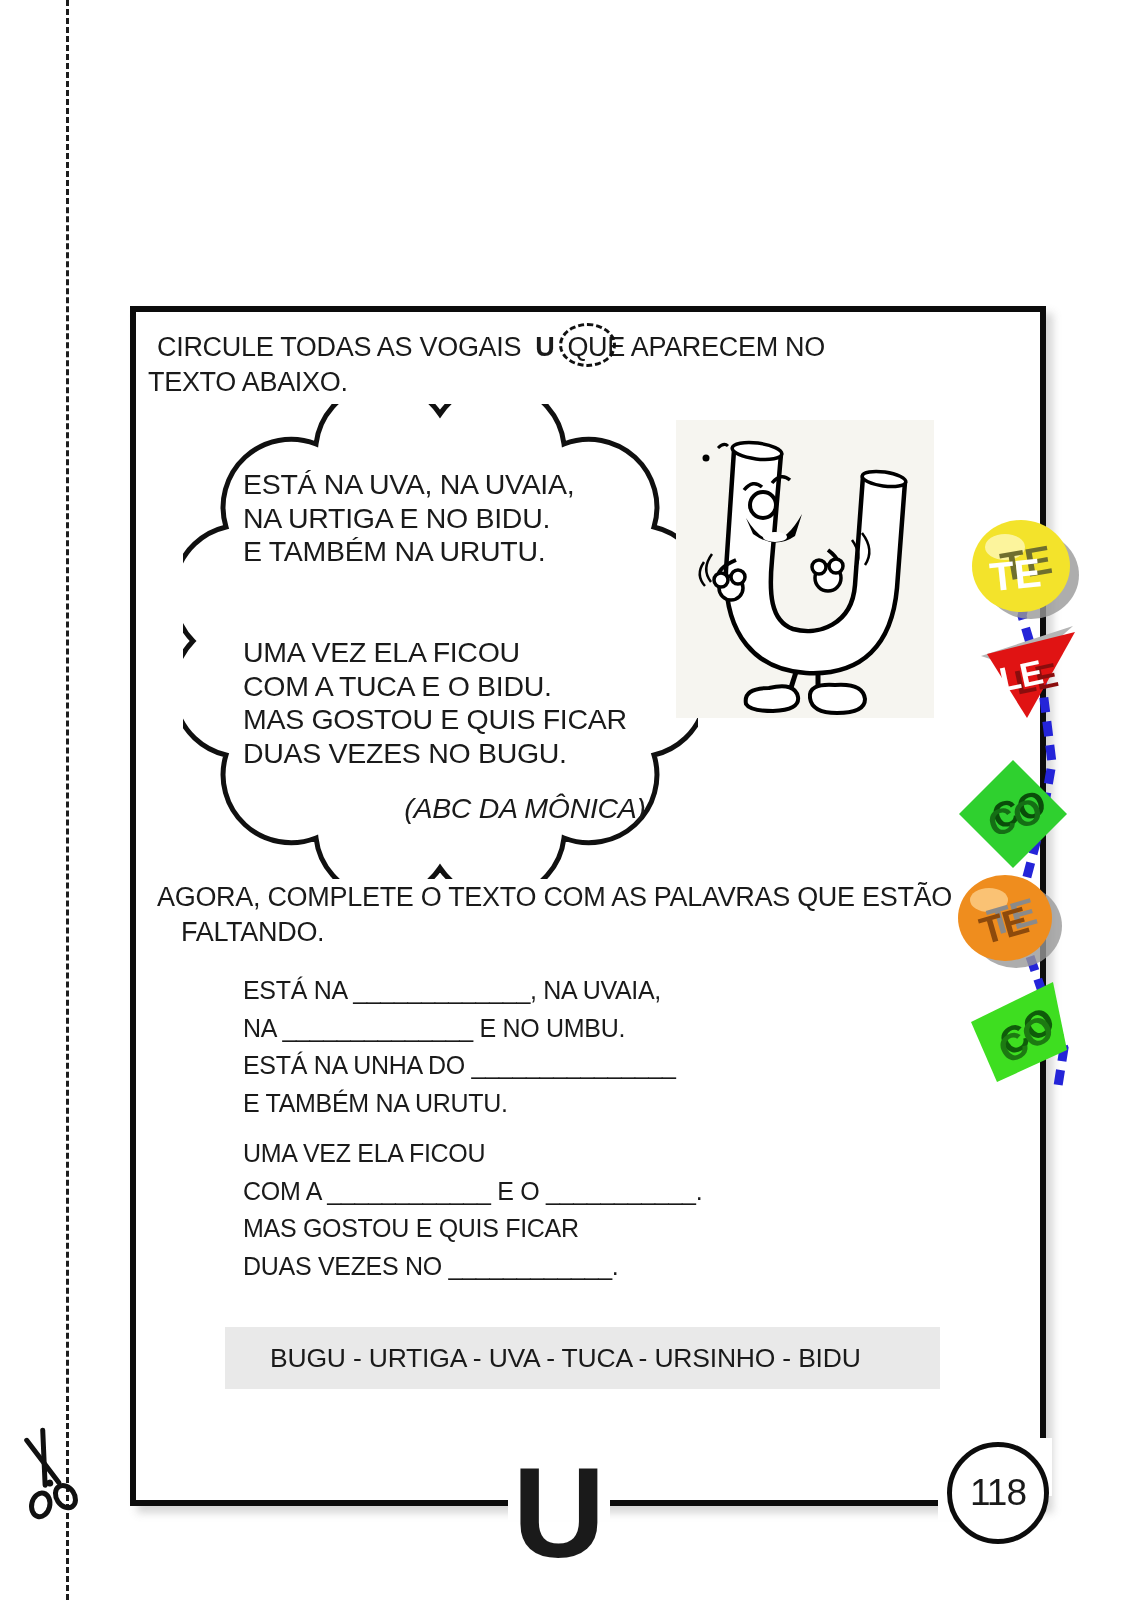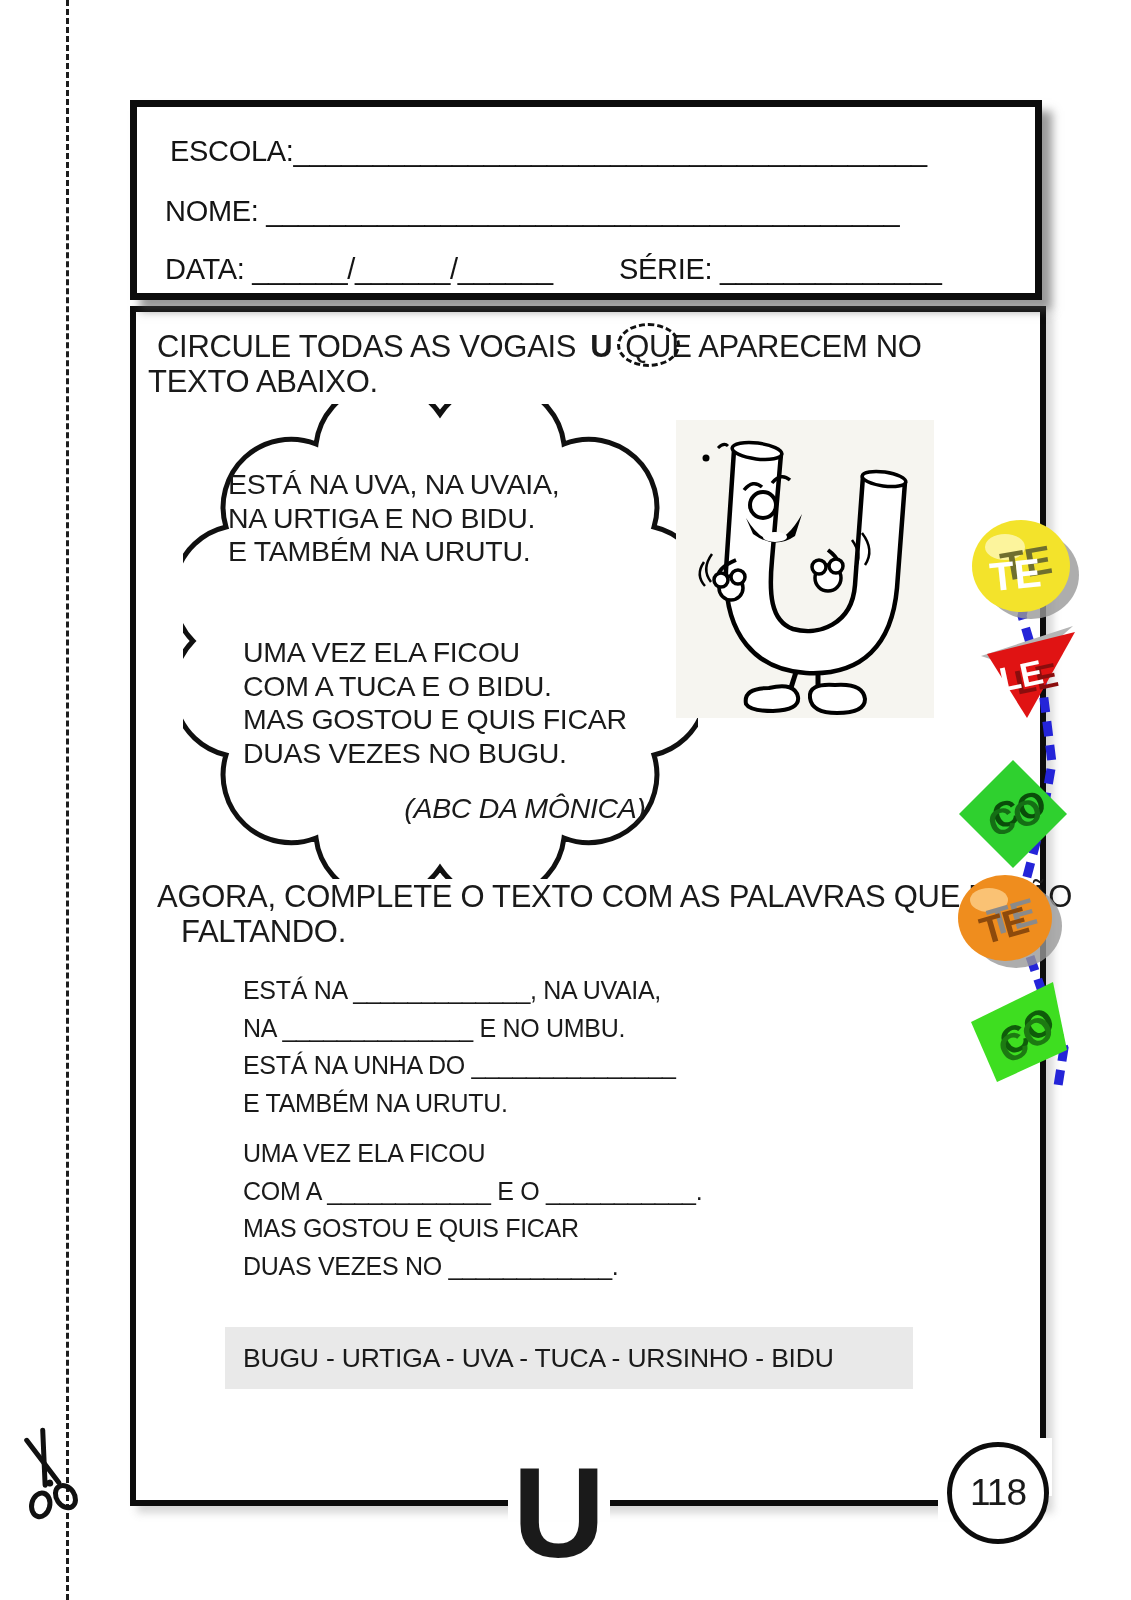--- a/index.html
+++ b/index.html
@@ -1,38 +1,38 @@
 <!DOCTYPE html>
 <html><head>
 <meta charset="utf-8">
 <style>
   html,body{margin:0;padding:0;background:#ffffff;}
   #page{position:relative;width:1131px;height:1600px;background:#ffffff;overflow:hidden;
         font-family:"Liberation Sans","DejaVu Sans",sans-serif;color:#141414;}
   .abs{position:absolute;}
   .txt{white-space:nowrap;letter-spacing:-0.3px;color:#1a1a1a;}
-  .ln{line-height:34px;font-size:31px;}
+  .ln{line-height:34px;font-size:27px;}
   
   #header-box{left:130px;top:100px;width:898px;height:186px;border:7px solid #0c0c0c;
               background:#fff;box-shadow:10px 11px 9px rgba(70,70,70,0.55);z-index:4;}
   .hrow{font-size:29px;white-space:nowrap;letter-spacing:-0.3px;}
   
   #main-frame{left:130px;top:306px;width:904px;height:1188px;border:6px solid #0c0c0c;
               background:transparent;box-shadow:7px 7px 8px rgba(120,120,120,0.30);z-index:0;}
   
   .ex-wrap{position:relative;display:inline-block;}
   .ex-oval{position:absolute;left:-8px;right:-9px;top:-7px;bottom:-3px;
            border:3px dashed #111;border-radius:50%;pointer-events:none;}
   .b{font-weight:bold;}
   .it{font-style:italic;}
   
   .poem{line-height:33.5px;font-size:28.5px;}
   .fill{line-height:37.5px;font-size:25px;}
   #wordbank-box{left:225px;top:1327px;width:688px;height:62px;background:#e9e9e9;z-index:1;
-                display:flex;align-items:center;}
+                display:flex;align-items:center;padding-left:27px;}
   #wordbank-box span{font-size:26.5px;margin-left:18px;letter-spacing:-0.2px;}
   
   #cut-line{left:66px;top:0;height:1600px;width:0;border-left:3px dashed #1d1d1d;z-index:1;}
   
   .patch{background:#ffffff;z-index:2;}
   #big-u{left:504px;top:1449px;width:110px;text-align:center;font-size:128px;font-weight:bold;
          line-height:1;z-index:3;letter-spacing:0;}
   #page-circle{left:947px;top:1442px;width:92px;height:92px;border:5px solid #0c0c0c;border-radius:50%;
                background:#fff;z-index:3;display:flex;align-items:center;justify-content:center;}
   #page-circle span{font-size:37px;letter-spacing:-1px;}
@@ -50,40 +50,34 @@
   <svg class="abs" style="left:10px;top:1422px;z-index:2;transform:rotate(-14deg);" width="78" height="108" viewBox="0 0 78 108">
     <g stroke="#111" fill="none" stroke-width="5" stroke-linecap="round">
       <path d="M44,8 L33,62"></path>
       <path d="M26,14 L47,63"></path>
       <ellipse cx="24" cy="80" rx="9" ry="12" transform="rotate(28 24 80)"></ellipse>
       <ellipse cx="50" cy="78" rx="9" ry="12" transform="rotate(-20 50 78)"></ellipse>
     </g>
     <circle cx="38" cy="61" r="3.5" fill="#111"></circle>
   </svg>
 
-  <div id="header-box" class="abs">
-    <div class="abs hrow" style="left:33px;top:28px;">ESCOLA:________________________________________</div>
-    <div class="abs hrow" style="left:28px;top:88px;">NOME: ________________________________________</div>
-    <div class="abs hrow" style="left:28px;top:146px;">DATA: ______/______/______</div>
-    <div class="abs hrow" style="left:482px;top:146px;">SÉRIE: ______________</div>
-  </div>
 
   <div id="main-frame" class="abs"></div>
 
   <div class="abs txt ln" style="left:157px;top:330px;z-index:1;">
     <span>CIRCULE TODAS AS VOGAIS</span><span class="b" style="margin-left:14px;margin-right:13px;">U</span><span class="ex-wrap"><span>QU</span><span class="ex-oval"></span></span><span>E APARECEM NO</span>
   </div>
   <div class="abs txt ln" style="left:148px;top:365px;z-index:1;">TEXTO ABAIXO.</div>
 
   <svg class="abs" style="left:183px;top:404px;z-index:1;" width="515" height="475" viewBox="0 0 515 475">
     <path d="M10,237 A68,68 0 0 1 43,123 A68,68 0 0 1 133,40 A68,68 0 0 1 257,10 A68,68 0 0 1 381,40
              A68,68 0 0 1 471,123 A68,68 0 0 1 504,237 A68,68 0 0 1 471,351 A68,68 0 0 1 381,434
              A68,68 0 0 1 257,464 A68,68 0 0 1 133,434 A68,68 0 0 1 43,351 A68,68 0 0 1 10,237 Z" fill="#ffffff" stroke="#101010" stroke-width="5"></path>
   </svg>
-  <div class="abs txt poem" style="left:228px;top:468px;z-index:2;">
+  <div class="abs txt poem" style="left:243px;top:468px;z-index:2;">
     <div>ESTÁ NA UVA, NA UVAIA,</div>
     <div>NA URTIGA E NO BIDU.</div>
     <div>E TAMBÉM NA URUTU.</div>
   </div>
   <div class="abs txt poem" style="left:243px;top:636px;z-index:2;">
     <div>UMA VEZ ELA FICOU</div>
     <div>COM A TUCA E O BIDU.</div>
     <div>MAS GOSTOU E QUIS FICAR</div>
     <div>DUAS VEZES NO BUGU.</div>
   </div>

